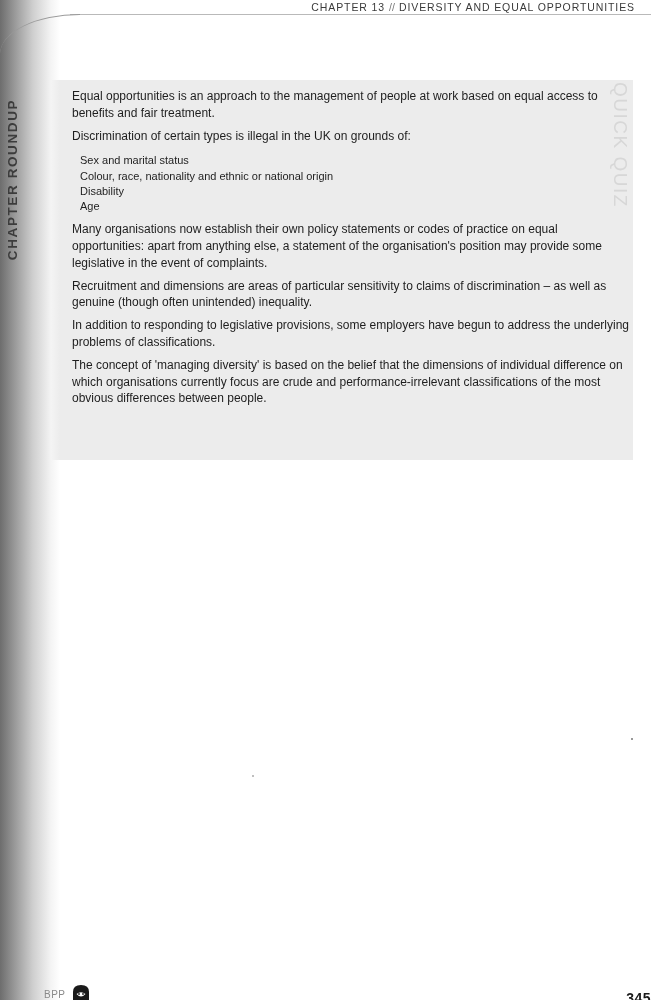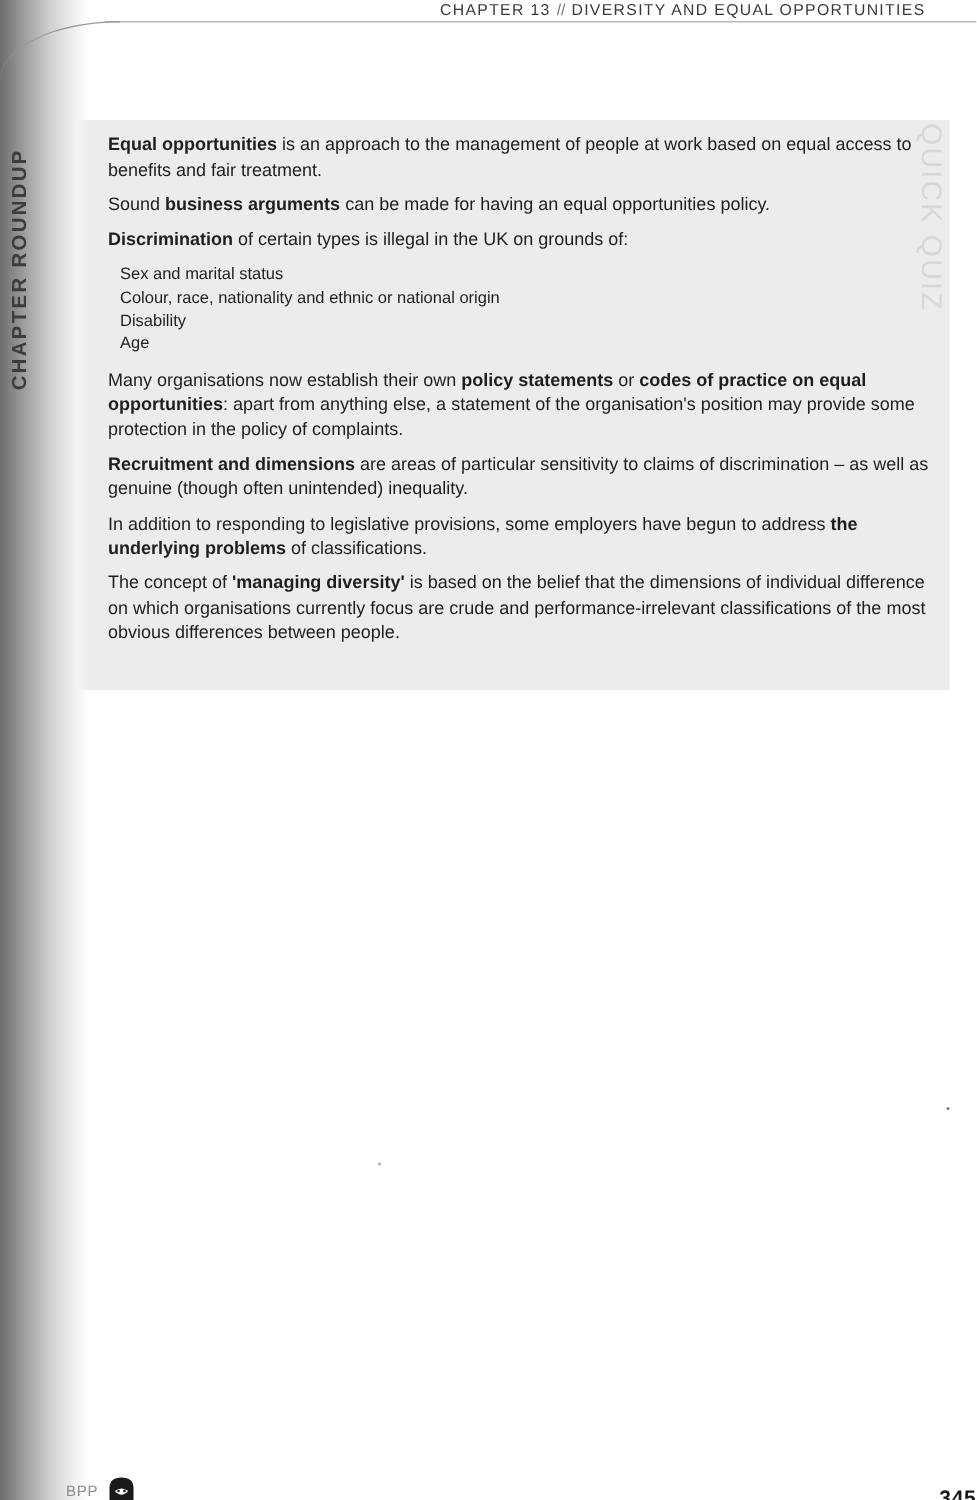--- a/index.html
+++ b/index.html
@@ -20,21 +20,21 @@
       position: absolute;
       left: 0; top: 0;
       width: 60px; height: 1000px;
       background: linear-gradient(to right, #6d6d6d 0%, #9a9a9a 25%, #cfcfcf 55%, #f4f4f4 85%, rgba(255,255,255,0) 100%);
       z-index: 5;
       pointer-events: none;
     }
     .header {
       position: absolute;
       top: 0;
-      right: 34px;
+      right: 16px;
       font-size: 10.5px;
       letter-spacing: 0.9px;
       color: #3a3a3a;
       padding-top: 1px;
       white-space: nowrap;
     }
     .header .sep {
       color: #777;
       margin: 0 4px;
       letter-spacing: 0;
@@ -118,21 +118,21 @@
       line-height: 16.6px;
       margin-bottom: 6.5px;
     }
     .item .arrow {
       position: absolute;
       left: 6px;
       top: 2px;
       width: 12px;
       height: 12px;
     }
-    .item b { font-weight: bold; }
+    .item b { font-weight: normal; }
     .sublist {
       margin: 9px 0 7px 0;
       padding: 0;
       list-style: none;
     }
     .sublist li {
       position: relative;
       padding-left: 36px;
       font-size: 11px;
       line-height: 15.3px;
@@ -207,48 +207,41 @@
 <div class="items">
 
   <div class="item">
     <svg class="arrow" viewBox="0 0 12 12">
         <path d="M9 2.2 A3.6 3.6 0 1 0 4.5 9.2 L10 9.2" fill="none" stroke="#222" stroke-width="1.6"></path>
         <path d="M8.2 7.4 L10.4 9.2 L8.2 11" fill="none" stroke="#222" stroke-width="1.4"></path>
       </svg>
     <b>Equal opportunities</b><span> is an approach to the management of people at work based on equal access to benefits and fair treatment.</span>
   </div>
 
-  <div class="item">
-    <svg class="arrow" viewBox="0 0 12 12">
-        <path d="M9 2.2 A3.6 3.6 0 1 0 4.5 9.2 L10 9.2" fill="none" stroke="#222" stroke-width="1.6"></path>
-        <path d="M8.2 7.4 L10.4 9.2 L8.2 11" fill="none" stroke="#222" stroke-width="1.4"></path>
-      </svg>
-    <span>Sound </span><b>business arguments</b><span> can be made for having an equal opportunities policy.</span>
-  </div>
 
   <div class="item">
     <svg class="arrow" viewBox="0 0 12 12">
         <path d="M9 2.2 A3.6 3.6 0 1 0 4.5 9.2 L10 9.2" fill="none" stroke="#222" stroke-width="1.6"></path>
         <path d="M8.2 7.4 L10.4 9.2 L8.2 11" fill="none" stroke="#222" stroke-width="1.4"></path>
       </svg>
     <b>Discrimination</b><span> of certain types is illegal in the UK on grounds of:</span>
     <ul class="sublist">
       <li><span class="dash">–</span><span class="txt">Sex and marital status</span></li>
       <li><span class="dash">–</span><span class="txt">Colour, race, nationality and ethnic or national origin</span></li>
       <li><span class="dash">–</span><span class="txt">Disability</span></li>
       <li><span class="dash">–</span><span class="txt">Age</span></li>
     </ul>
   </div>
 
   <div class="item">
     <svg class="arrow" viewBox="0 0 12 12">
         <path d="M9 2.2 A3.6 3.6 0 1 0 4.5 9.2 L10 9.2" fill="none" stroke="#222" stroke-width="1.6"></path>
         <path d="M8.2 7.4 L10.4 9.2 L8.2 11" fill="none" stroke="#222" stroke-width="1.4"></path>
       </svg>
-    <span>Many organisations now establish their own </span><b>policy statements</b><span> or </span><b>codes of practice on equal opportunities</b><span>: apart from anything else, a statement of the organisation's position may provide some protection in the policy of complaints.</span>
+    <span>Many organisations now establish their own </span><b>policy statements</b><span> or </span><b>codes of practice on equal opportunities</b><span>: apart from anything else, a statement of the organisation's position may provide some legislative in the event of complaints.</span>
   </div>
 
   <div class="item">
     <svg class="arrow" viewBox="0 0 12 12">
         <path d="M9 2.2 A3.6 3.6 0 1 0 4.5 9.2 L10 9.2" fill="none" stroke="#222" stroke-width="1.6"></path>
         <path d="M8.2 7.4 L10.4 9.2 L8.2 11" fill="none" stroke="#222" stroke-width="1.4"></path>
       </svg>
     <b>Recruitment and dimensions</b><span> are areas of particular sensitivity to claims of discrimination – as well as genuine (though often unintended) inequality.</span>
   </div>
 

